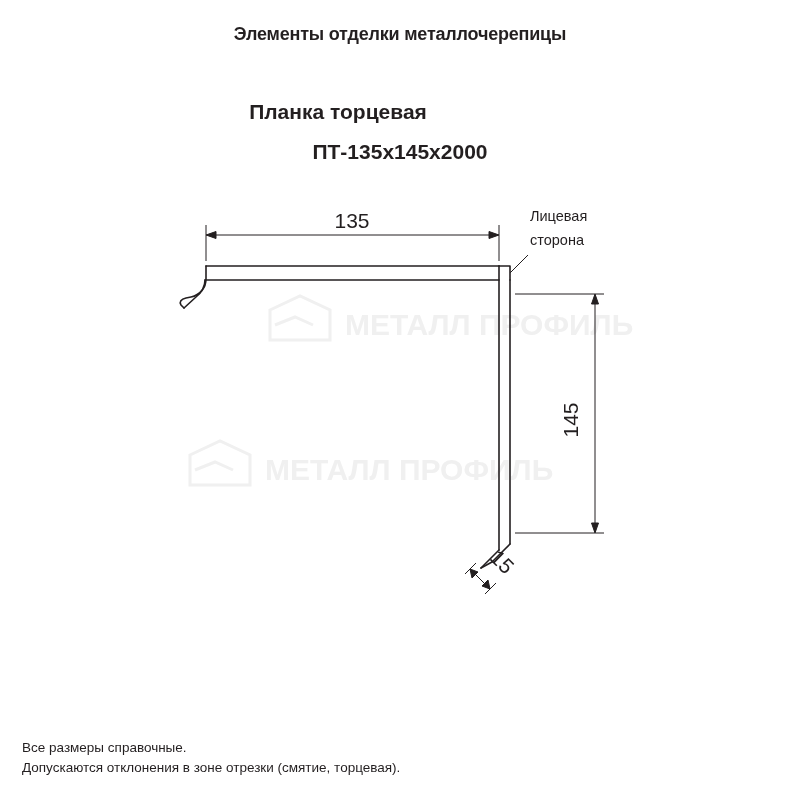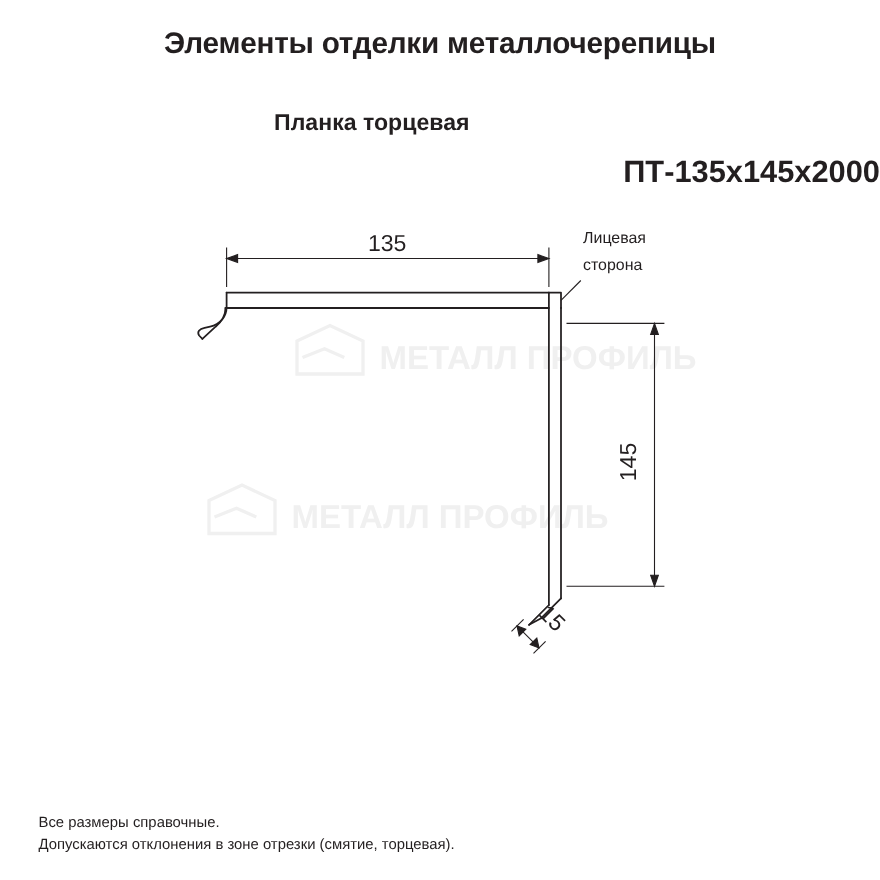--- a/index.html
+++ b/index.html
@@ -18,60 +18,59 @@
   .page {
     position: absolute;
     inset: 0;
   }
   .title {
     position: absolute;
     top: 24px;
     left: 0;
     width: 800px;
     text-align: center;
-    font-size: 27px;
+    font-size: 18px;
     font-weight: bold;
     letter-spacing: -0.2px;
   }
   .subtitle {
     position: absolute;
     top: 100px;
     left: 0;
     width: 676px;
     text-align: center;
     font-size: 21px;
     font-weight: bold;
   }
   .code {
     position: absolute;
     top: 140px;
     left: 0;
     width: 800px;
-    text-align: right;
-    font-size: 28px;
+    text-align: center;
+    font-size: 21px;
     font-weight: bold;
   }
   .drawing {
     position: absolute;
     top: 175px;
     left: 0;
     width: 800px;
     height: 470px;
   }
   .footer {
     position: absolute;
     left: 22px;
     bottom: 22px;
     font-size: 13.5px;
     line-height: 20px;
     color: #231f20;
   }
   .footer div {
     white-space: nowrap;
-    margin-left: 13px;
   }
   svg { display: block; }
   .wm-text {
     font-family: "Liberation Sans", sans-serif;
     font-weight: bold;
     font-size: 30px;
     fill: #f0f0f0;
   }
   .lbl {
     font-family: "Liberation Sans", sans-serif;

